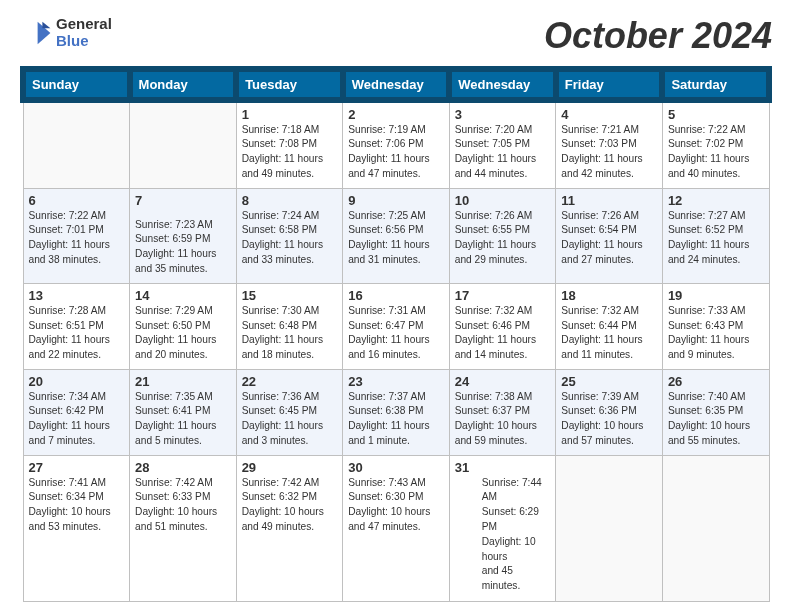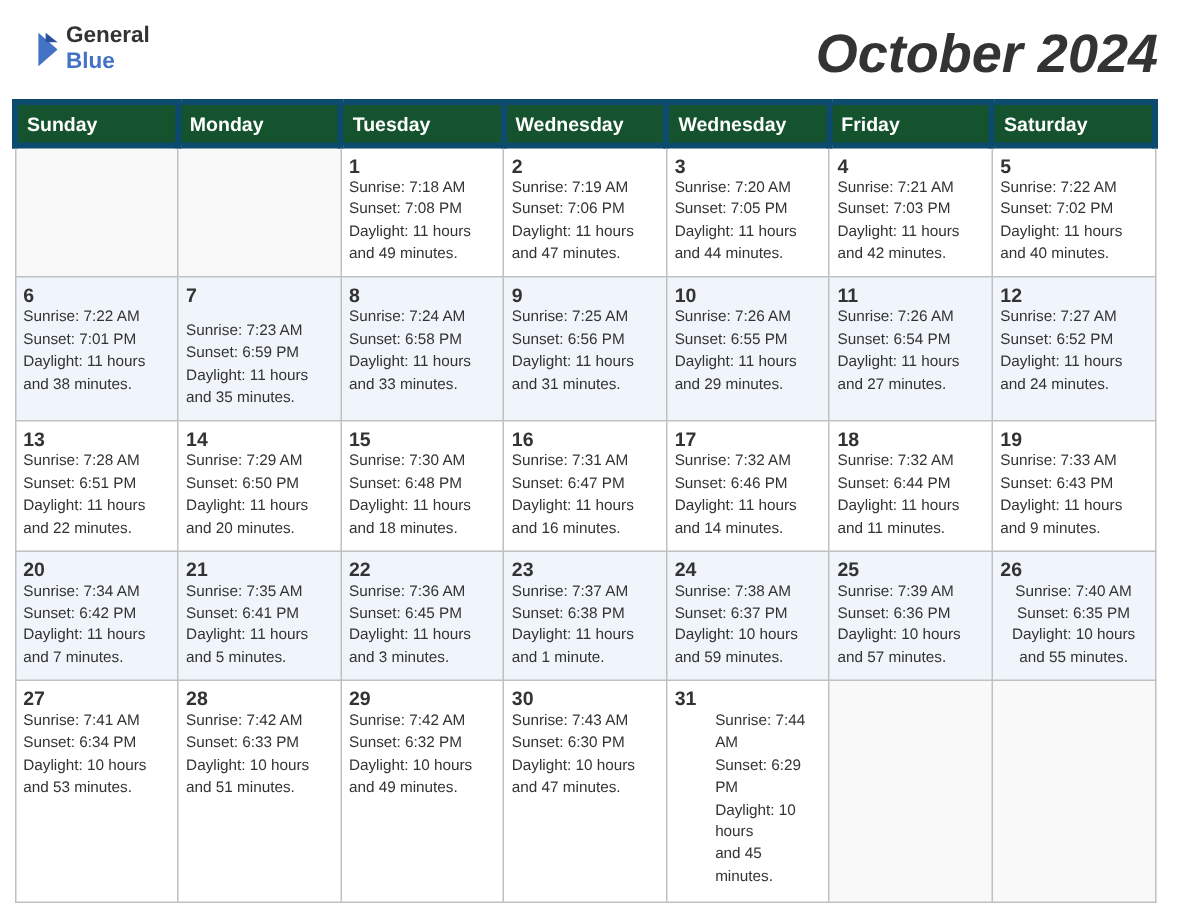--- a/index.html
+++ b/index.html
@@ -6,21 +6,21 @@
     body {
       width: 792px;
       height: 612px;
       font-family: Arial, sans-serif;
       background: #fff;
       overflow: hidden;
     }
     .page {
       width: 792px;
       height: 612px;
-      padding: 16px 20px 10px 8px;
+      padding: 16px 20px 10px 20px;
       display: flex;
       flex-direction: column;
     }
     .header {
       display: flex;
       justify-content: space-between;
       align-items: flex-start;
       margin-bottom: 10px;
     }
     .logo {
@@ -55,26 +55,26 @@
       font-size: 15px;
       color: #555;
     }
     .calendar {
       flex: 1;
       border-collapse: collapse;
       width: 100%;
       table-layout: fixed;
     }
     .calendar thead tr th {
-      background: #14532d;
+      background: #0369a1;
       color: #fff;
       font-size: 13px;
       font-weight: bold;
       padding: 5px 6px;
-      border: 4px solid #0c4a6e;
+      border: 6px solid #0c4a6e;
       text-align: left;
     }
     .calendar tbody tr td {
       border: 1px solid #c0c0c0;
       vertical-align: top;
       padding: 4px 5px;
       font-size: 10.5px;
       color: #333;
       background: #fff;
       height: 82px;
@@ -312,21 +312,21 @@
           </td>
           <td>
             <span class="day-num">25</span>
             <div class="cell-text" style="white-space: pre-line;">Sunrise: 7:39 AM
 Sunset: 6:36 PM
 Daylight: 10 hours
 and 57 minutes.</div>
           </td>
           <td>
             <span class="day-num">26</span>
-            <div class="cell-text" style="white-space: pre-line; text-align: center;">Sunrise: 7:40 AM
+            <div class="cell-text" style="white-space: pre-line;">Sunrise: 7:40 AM
 Sunset: 6:35 PM
 Daylight: 10 hours
 and 55 minutes.</div>
           </td>
         </tr>
         <tr>
           <td>
             <span class="day-num">27</span>
             <div class="cell-text" style="white-space: pre-line;">Sunrise: 7:41 AM
 Sunset: 6:34 PM

